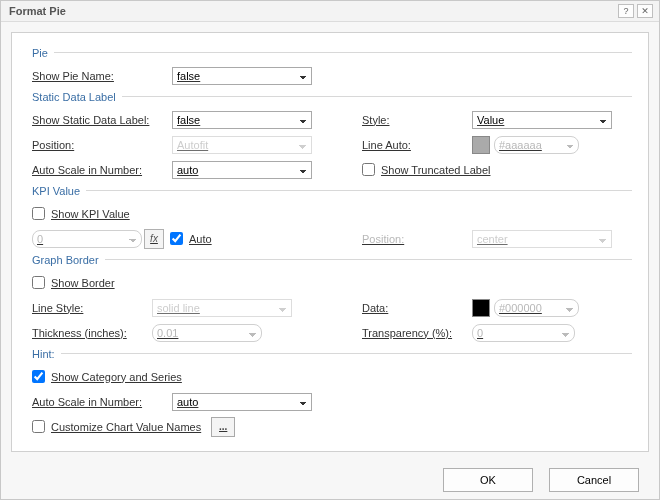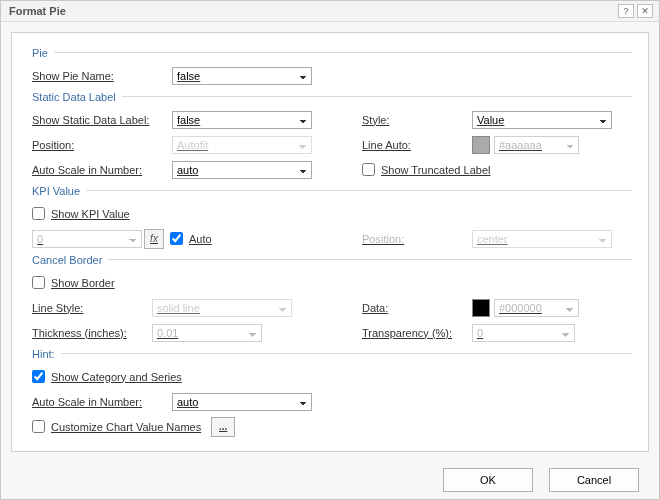--- a/index.html
+++ b/index.html
@@ -122,20 +122,21 @@
     color: #b8b8b8;
     border-color: #d0d0d0;
     background-image: linear-gradient(45deg, transparent 50%, #bbb 50%),
                       linear-gradient(135deg, #bbb 50%, transparent 50%);
     background-position: right 8px top 8px, right 4px top 8px;
     background-size: 4px 4px, 4px 4px;
     background-repeat: no-repeat;
   }
   .txt {
     width: 110px;
+    border-radius: 8px;
   }
   .txt.color { width: 85px; }
   .cbx {
     width: 13px;
     height: 13px;
     margin: 0 6px 0 0;
     vertical-align: middle;
   }
   .cb-wrap {
     display: flex;
@@ -279,21 +280,21 @@
             <span class="cb-label">Auto</span>
           </span>
         </div>
         <div class="col-right">
           <span class="lbl-r disabled-text">Position:</span>
           <select class="sel disabled" disabled=""><option>center</option></select>
         </div>
       </div>
 
       <div class="section-header">
-        <span class="sh-label">Cancel Border</span>
+        <span class="sh-label">Graph Border</span>
         <span class="sh-line"></span>
       </div>
       <div class="row">
         <div class="cb-wrap">
           <input type="checkbox" class="cbx" style="">
           <span class="cb-label">Show Border</span>
         </div>
       </div>
       <div class="row">
         <div class="col-left">

